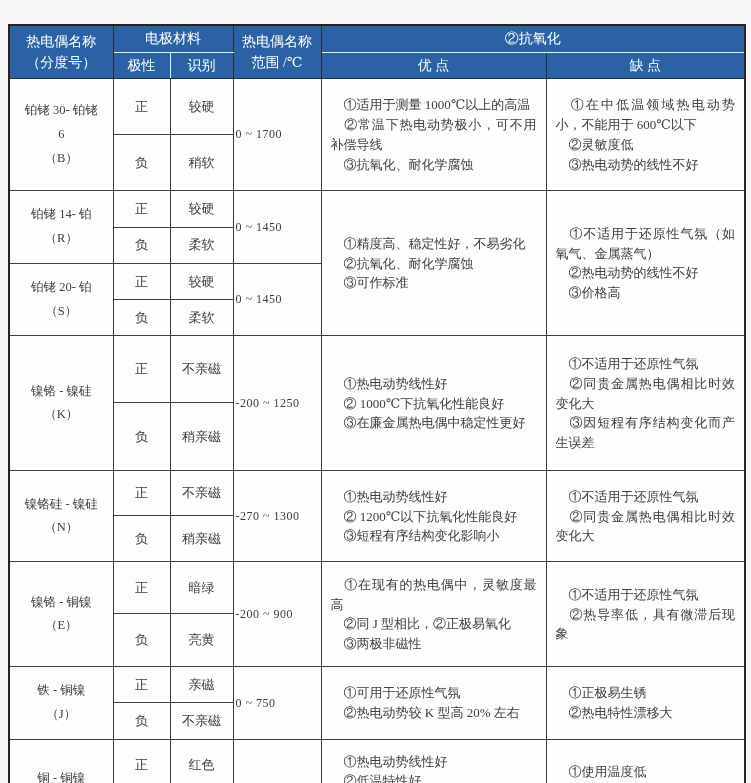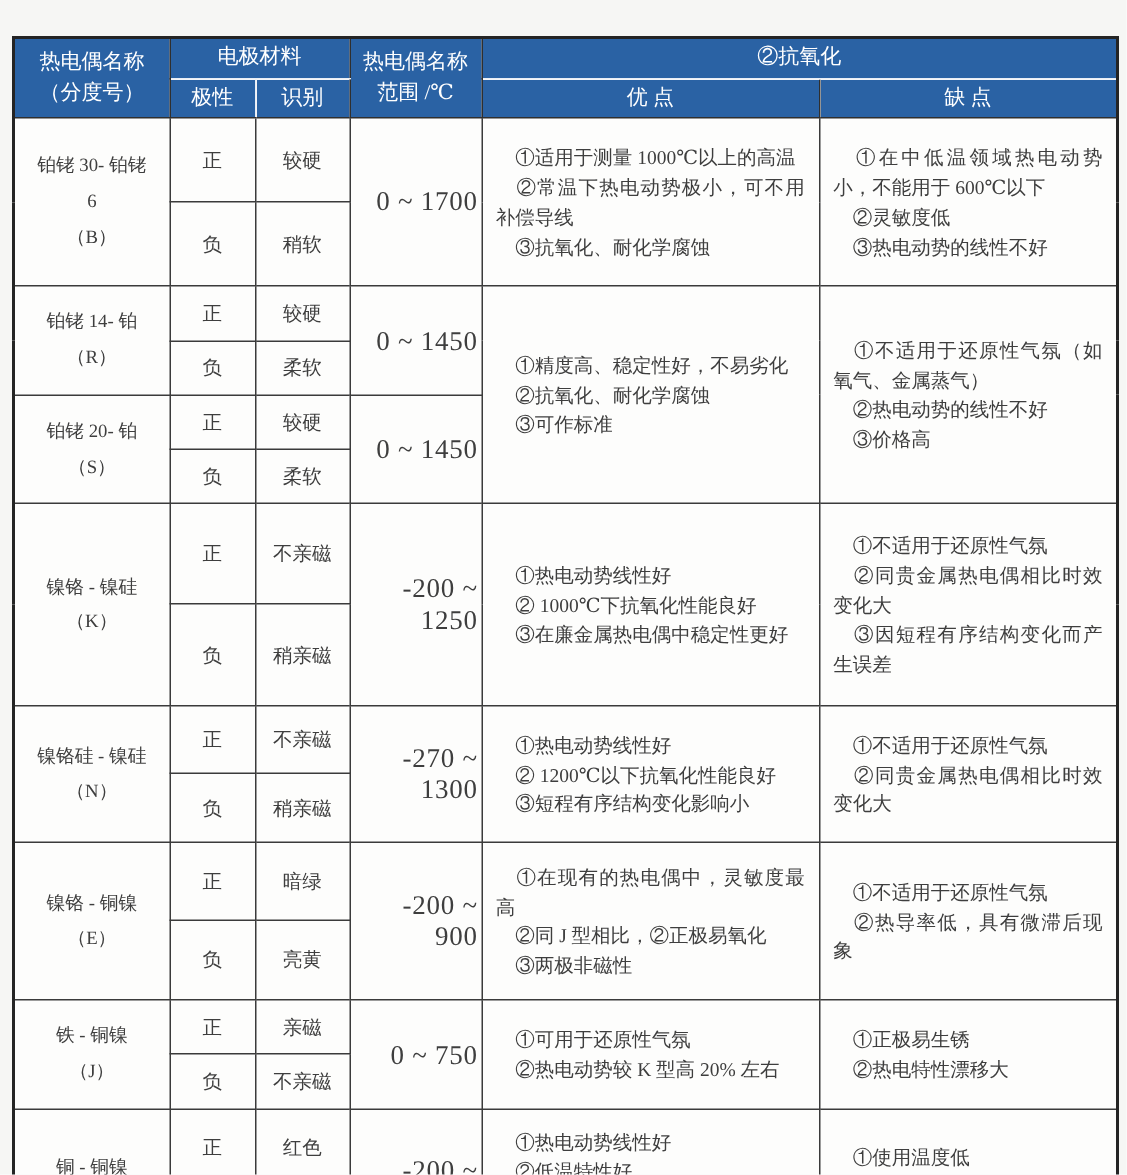--- a/index.html
+++ b/index.html
@@ -40,21 +40,21 @@
     font-weight:normal;
     font-size:14px;
     line-height:1.55;
     border-color:#2f2f2f;
     text-align:center;
   }
   th.split-bottom{border-bottom-color:var(--header-split);}
   th.split-right{border-right-color:var(--header-split);}
   td.name-cell{text-align:center;line-height:1.9;font-size:12.5px;padding:12px;}
   td.pol-cell,td.id-cell{text-align:center;}
-  td.temp-cell{text-align:right;font-size:18px;letter-spacing:.5px;}
+  td.temp-cell{text-align:left;font-size:12px;letter-spacing:.5px;}
   td.pros-cell,td.cons-cell{
     padding:6px 9px;line-height:1.52;text-align:justify;vertical-align:middle;
   }
 </style>
 </head>
 <body>
 
 <div class="page">
   <table class="tc">
     <colgroup>

